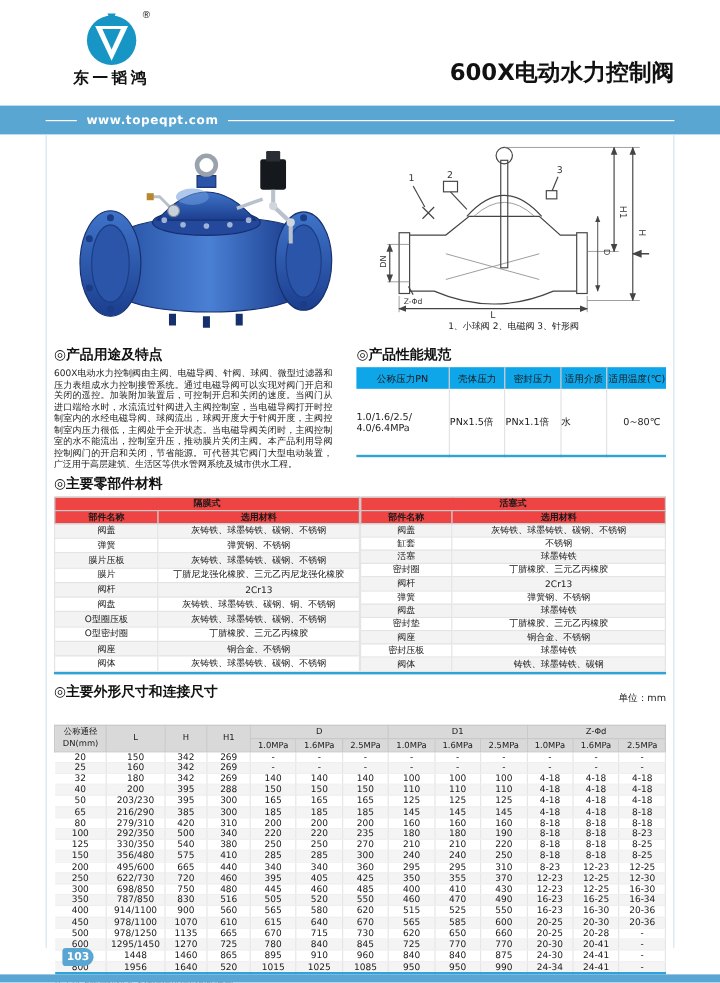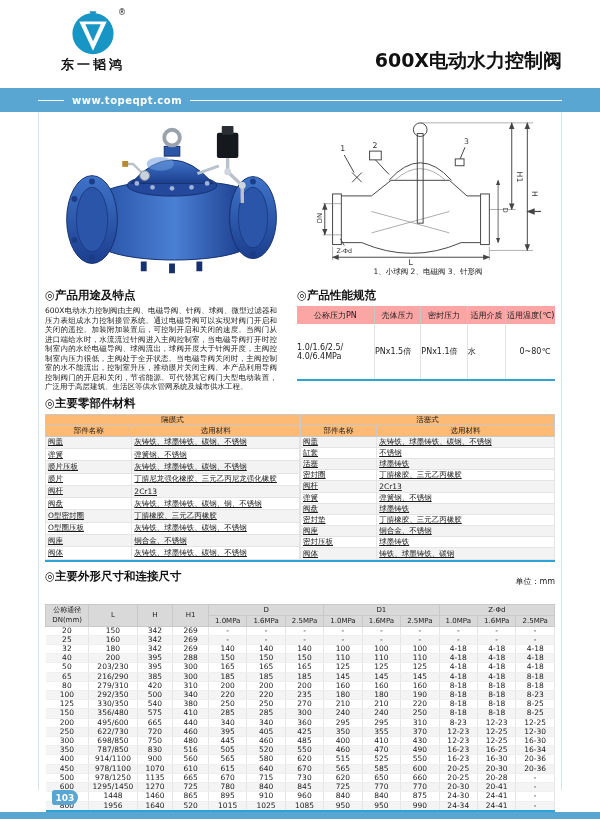--- a/index.html
+++ b/index.html
@@ -34,30 +34,30 @@
   .drawing-caption { font-size:7.5px; color:#222; margin-top:1px; }
   
   .sec-title { font-size:11.5px; font-weight:bold; color:#111; margin:2px 0 3px; }
   
   .two-col { display:flex; gap:20px; margin-top:2px; }
   .usage-col { width:232px; }
   .usage-text { font-size:7.5px; line-height:1.27; text-align:justify; color:#222; }
   .perf-col { flex:1; }
   table { border-collapse:collapse; }
   .perf-table { width:100%; table-layout:fixed; border-bottom:2px solid #2ea3d8; }
-  .perf-table th { background:#fca5a5; font-size:8px; font-weight:normal; height:18px; border-right:1px solid #c7c7c7; }
+  .perf-table th { background:#0ea5e9; font-size:8px; font-weight:normal; height:18px; border-right:1px solid #c7c7c7; }
   .perf-table th:last-child { border-right:none; }
   .perf-table td { font-size:8px; text-align:left; height:56px; border-right:1px solid #e3e3e3; }
   .perf-table td:last-child { border-right:none;padding-left:13px; }
   
   .materials { margin-top:4px; }
   .mat-wrap { display:flex; border-bottom:2px solid #2ea3d8; }
   .mat-table { width:50%; table-layout:fixed; height:146px; font-size:7.5px; }
-  .mat-table th { background:#fdba74; font-weight:normal; height:11px; border:1px solid #c9c9c9; }
-  .mat-table td { text-align:left; border:1px solid #e4e4e4; padding:0 2px;text-decoration:underline; }
+  .mat-table th { background:#ef4444; font-weight:bold; height:11px; border:1px solid #c9c9c9; }
+  .mat-table td { text-align:center; border:1px solid #e4e4e4; padding:0 2px; }
   .mat-table tbody tr:nth-child(odd) td { background:#f3f3f3; }
   
   .dims { margin-top:5px; }
   .dims-head-row { display:flex; align-items:flex-end; justify-content:space-between; }
   .unit-label { font-size:8px; color:#222; }
   .dims-table { width:100%; table-layout:fixed; margin-top:17px; border-bottom:2px solid #2ea3d8; }
   .dims-table th { background:#d9d9d9; font-size:7px; font-weight:normal; line-height:10px; border:1px solid #c9c9c9; padding:0; }
   .dims-table td { font-size:7.5px; line-height:8.2px; text-align:center; padding:0; border-right:1px solid #e6e6e6; border-bottom:1px solid #efefef; }
   .dims-table tbody tr:nth-child(even) td { background:#f4f4f4; }
   .dn-hdr div { line-height:10px; }
@@ -292,26 +292,26 @@
               </tr>
               <tr>
                 <td>阀杆</td>
                 <td>2Cr13</td>
               </tr>
               <tr>
                 <td>阀盘</td>
                 <td>灰铸铁、球墨铸铁、碳钢、铜、不锈钢</td>
               </tr>
               <tr>
+                <td>O型圈压板</td>
+                <td>灰铸铁、球墨铸铁、碳钢、不锈钢</td>
+              </tr>
+              <tr>
                 <td>O型密封圈</td>
                 <td>丁腈橡胶、三元乙丙橡胶</td>
-              </tr>
-              <tr>
-                <td>O型圈压板</td>
-                <td>灰铸铁、球墨铸铁、碳钢、不锈钢</td>
               </tr>
               <tr>
                 <td>阀座</td>
                 <td>铜合金、不锈钢</td>
               </tr>
               <tr>
                 <td>阀体</td>
                 <td>灰铸铁、球墨铸铁、碳钢、不锈钢</td>
               </tr>
             </tbody>

